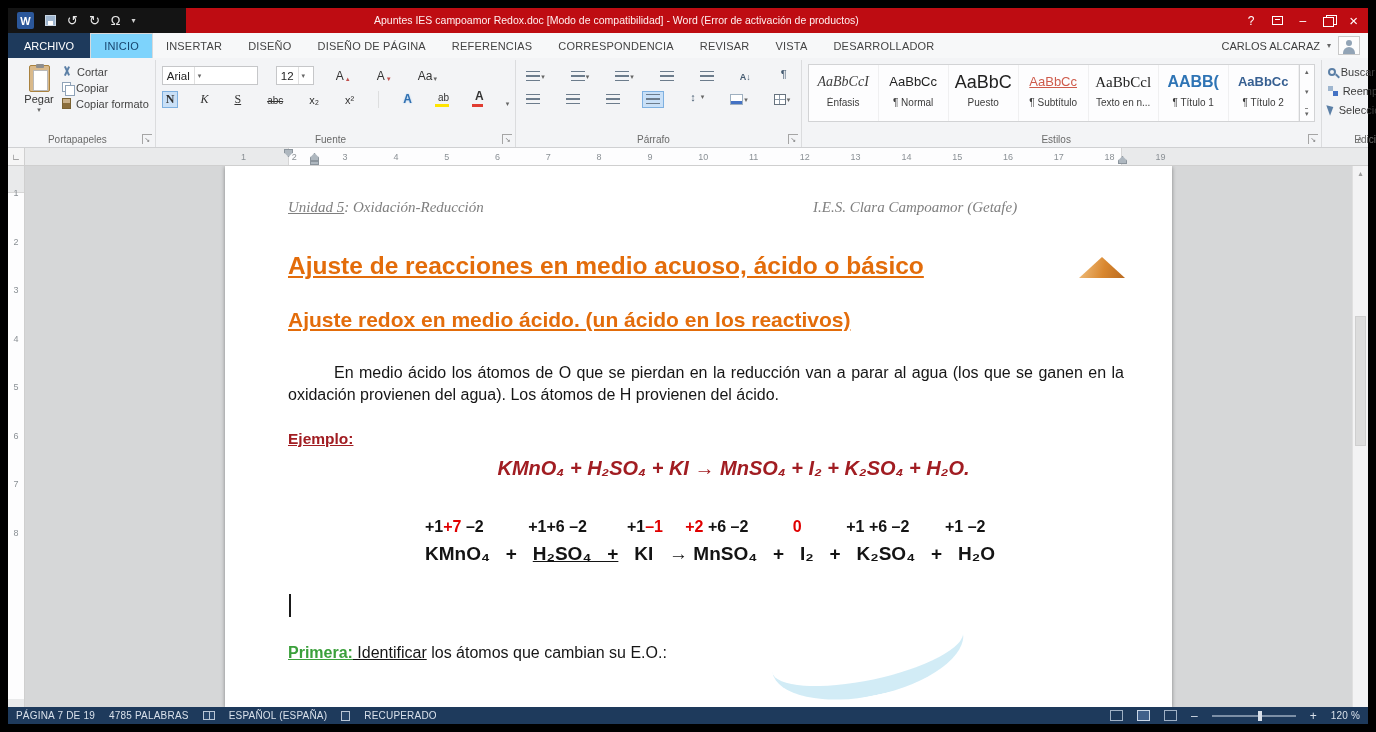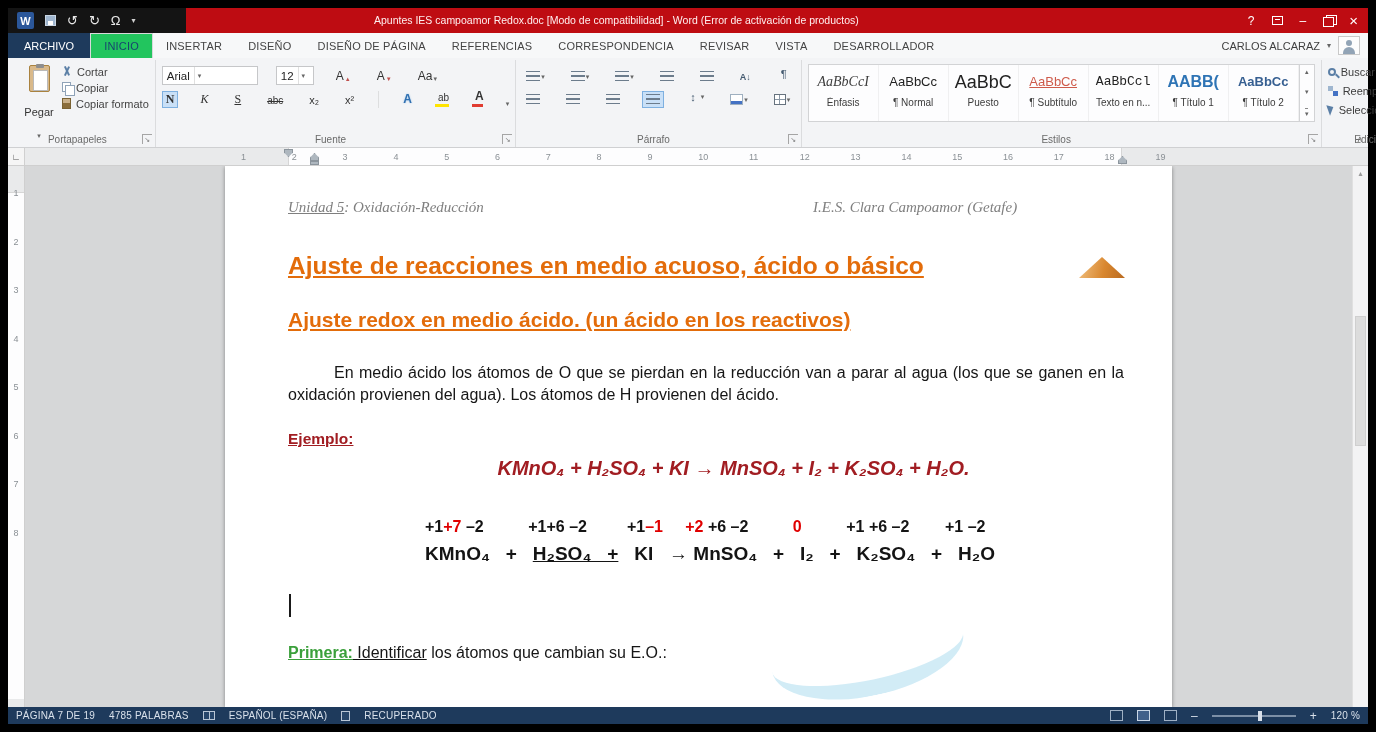--- a/index.html
+++ b/index.html
@@ -22,34 +22,34 @@
   .ribopts{width:11px;height:9px;border:1px solid #fff;position:relative;}
   .ribopts:after{content:"";position:absolute;left:2px;top:2px;width:5px;height:0;border-top:1px solid #fff;}
   .restore-ic{width:9px;height:8px;border:1px solid #fff;position:relative;background:#BE0C12;}
   .restore-ic:before{content:"";position:absolute;left:2px;top:-3px;width:9px;height:8px;border:1px solid #fff;}
   .restore-ic:after{content:"";position:absolute;left:-1px;top:-1px;width:9px;height:8px;background:#BE0C12;border:1px solid #fff;}
 
   
   .tabrow{height:25px;flex:0 0 auto;background:#F7F8F9;display:flex;align-items:stretch;font-size:11px;color:#444;position:relative;}
   .tab{padding:0 13px;display:flex;align-items:center;letter-spacing:.2px;}
   .tab-file{background:#1E3A5C;color:#fff;padding:0 16px;display:flex;align-items:center;}
-  .tab.active{background:#22c55e;border:1px solid #D8D9DB;border-bottom:none;color:#17456E;}
+  .tab.active{background:#7dd3fc;border:1px solid #D8D9DB;border-bottom:none;color:#17456E;}
   .account{margin-left:auto;display:flex;align-items:center;gap:7px;padding-right:8px;color:#3F3F3F;}
   .person-ic{width:22px;height:19px;background:#FDFDFD;border:1px solid #C9C9C9;position:relative;}
   .person-ic:before{content:"";position:absolute;left:7px;top:3px;width:6px;height:6px;border-radius:50%;background:#92A4B6;}
   .person-ic:after{content:"";position:absolute;left:4px;top:10px;width:12px;height:7px;border-radius:6px 6px 0 0;background:#92A4B6;}
 
   
   .ribbon{height:90px;flex:0 0 auto;background:#F3F4F6;border-bottom:1px solid #CFD0D2;display:flex;position:relative;padding:2px 0 0 2px;}
   .group{position:relative;border-right:1px solid #DBDCDE;padding:2px 6px 16px 6px;}
   .gname{position:absolute;bottom:2px;left:0;right:10px;text-align:center;font-size:10px;color:#6A6A6A;white-space:nowrap;}
   .launcher{position:absolute;bottom:3px;right:3px;width:10px;height:10px;font-size:7px;line-height:9px;text-align:center;color:#777;border-left:1px solid #A5A5A5;border-top:1px solid #A5A5A5;}
   .gbody{display:flex;}
   
-  .paste-btn{width:46px;display:flex;flex-direction:column;align-items:center;gap:14px;padding-top:3px;font-size:11px;color:#333;}
+  .paste-btn{width:46px;display:flex;flex-direction:column;align-items:center;gap:1px;padding-top:3px;font-size:11px;color:#333;}
   .ic-paste{width:21px;height:27px;background:#D9B98A;border:1px solid #A9823F;border-radius:2px;position:relative;}
   .ic-paste:before{content:"";position:absolute;left:3px;top:4px;width:13px;height:19px;background:#fff;border:1px solid #B9B9B9;}
   .ic-paste:after{content:"";position:absolute;left:6px;top:-2px;width:8px;height:4px;background:#8E8E8E;border-radius:1px;}
   .tinycaret{font-size:7px;color:#666;}
   .clip-col{display:flex;flex-direction:column;gap:4px;padding-top:4px;}
   .sbtn{display:flex;align-items:flex-start;gap:5px;font-size:11px;color:#444;white-space:nowrap;}
   .ic-cut{width:10px;height:11px;position:relative;}
   .ic-cut:before,.ic-cut:after{content:"";position:absolute;left:4px;top:0;width:1.6px;height:10px;background:#5B7FA6;}
   .ic-cut:before{transform:rotate(25deg);}  .ic-cut:after{transform:rotate(-25deg);}
   .ic-copy{width:9px;height:10px;border:1px solid #8FA3B8;background:#fff;position:relative;}
@@ -86,21 +86,21 @@
       linear-gradient(#8A98A6,#8A98A6) center/1px 100% no-repeat,#fff;}
   
   .gallery{height:58px;display:flex;align-items:stretch;background:#FDFDFE;border:1px solid #D2D3D5;margin-top:2px;}
   .stitem{width:70px;text-align:center;padding-top:4px;border-right:1px solid #F0F0F1;}
   .stprev{display:block;height:26px;line-height:26px;white-space:nowrap;overflow:hidden;}
   .stname{display:block;margin-top:2px;font-size:10px;color:#3C3C3C;white-space:nowrap;overflow:hidden;}
   .st0{font-family:"Liberation Serif","DejaVu Serif",serif;font-style:italic;font-size:14px;color:#3D3D3D;}
   .st1{font-size:13px;color:#222;}
   .st2{font-size:18px;color:#222;}
   .st3{font-size:13px;color:#CE5B4B;text-decoration:underline;}
-  .st4{font-family:Liberation Mono, monospace;font-size:13px;color:#222;}
+  .st4{font-family:Liberation Serif, serif;font-size:15px;color:#222;}
   .st5{font-size:16px;font-weight:bold;color:#2E74B5;}
   .st6{font-size:13px;font-weight:bold;color:#365F91;}
   .stscroll{width:15px;border-left:1px solid #D2D3D5;display:flex;flex-direction:column;align-items:center;justify-content:space-between;padding:3px 0;font-size:7px;color:#666;}
   .stmore{border-top:1px solid #888;padding-top:1px;font-size:7px;color:#666;}
   
   .erow{display:flex;align-items:center;gap:5px;font-size:11px;color:#3C3C3C;height:19px;white-space:nowrap;}
   .ic-mag{width:8px;height:8px;border:2px solid #5B7FA6;border-radius:50%;position:relative;}
   .ic-mag:after{content:"";position:absolute;left:5px;top:5px;width:5px;height:2px;background:#5B7FA6;transform:rotate(45deg);}
   .ic-repl{width:10px;height:10px;position:relative;}
   .ic-repl:before{content:"";position:absolute;left:0;top:0;width:5px;height:5px;background:#9FB6CF;}

